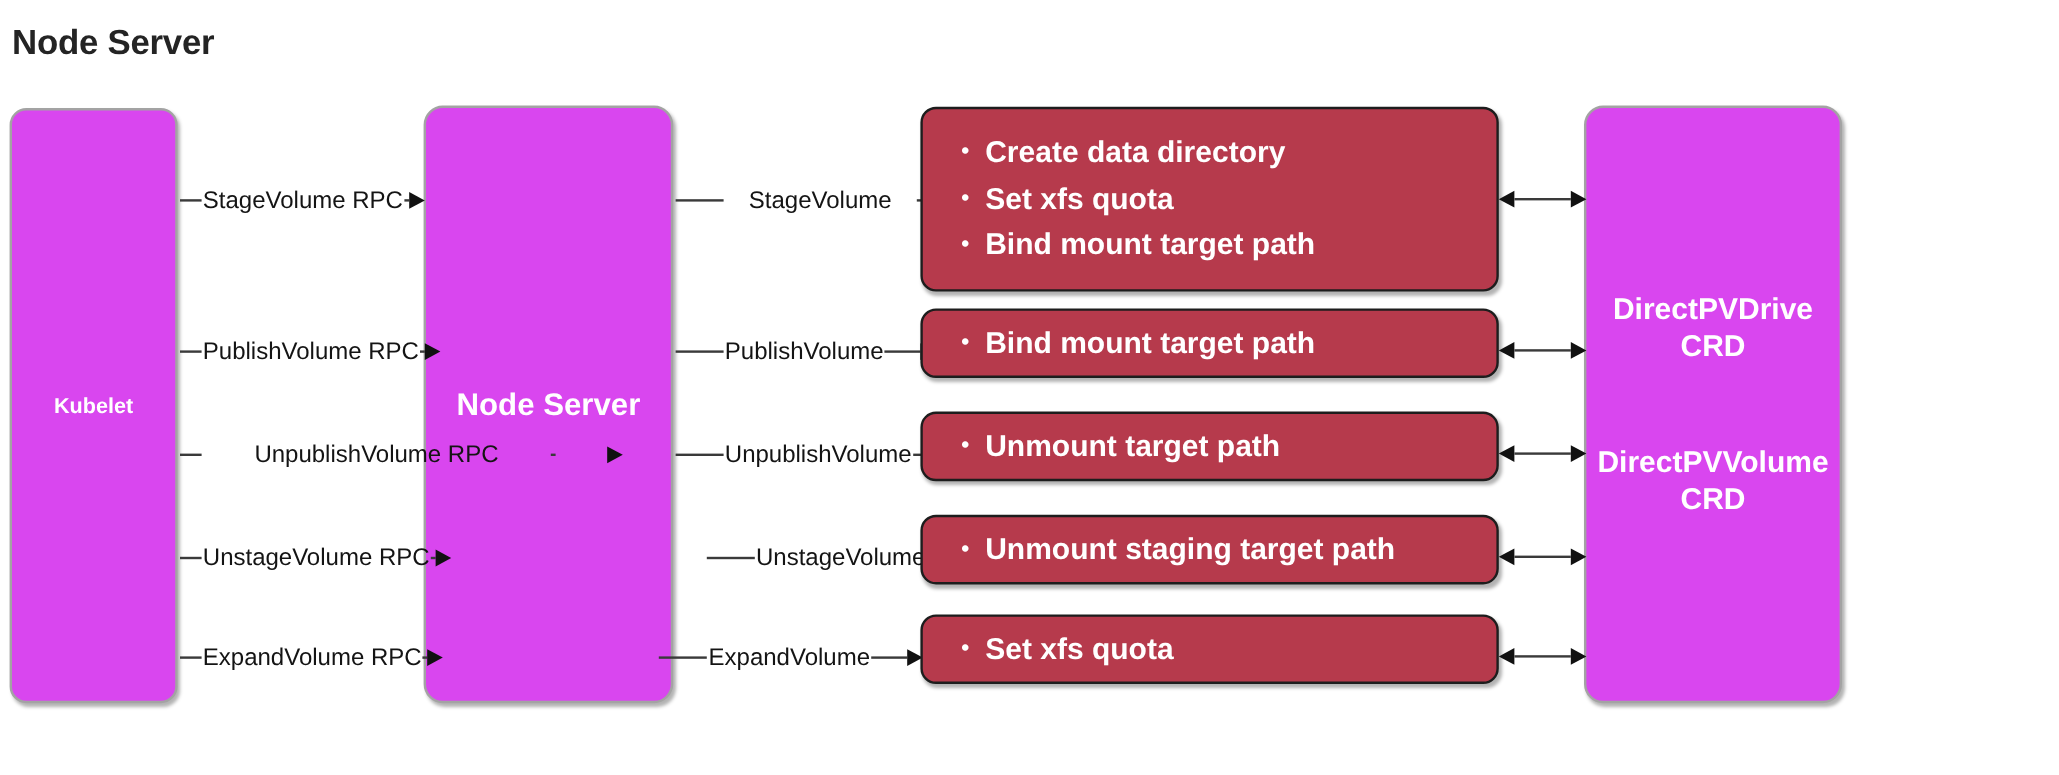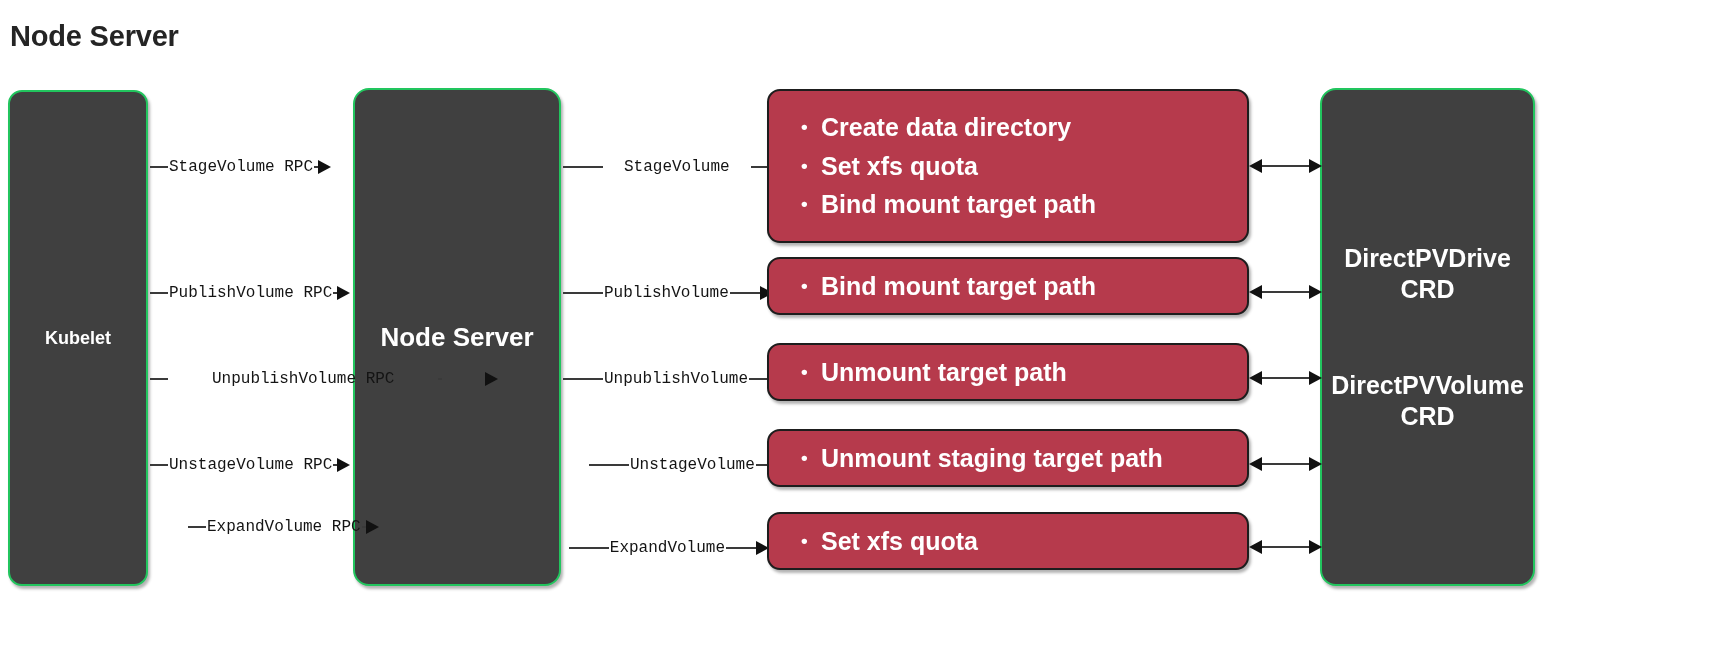--- a/index.html
+++ b/index.html
@@ -30,22 +30,22 @@
     position: absolute;
     left: 0;
     top: 76px;
     width: 1716px;
     height: 510px;
   }
 
   
   .rbox {
     position: absolute;
-    background: #404040;
-    border: 2px solid #22c55e;
+    background: #d946ef;
+    border: 2px solid #a3a3a3;
     box-sizing: border-box;
     color: #ffffff;
     display: flex;
     align-items: center;
     justify-content: center;
     text-align: center;
     font-family: "Liberation Sans", sans-serif;
     font-weight: bold;
     box-shadow: 2px 3px 3px rgba(0,0,0,0.30);
   }
@@ -120,22 +120,22 @@
     height: 24px;
     display: flex;
     align-items: center;
   }
   .conn .line {
     height: 2px;
     background: #3a3a3a;
     flex: 0 0 auto;
   }
   .conn .conn-label {
-    font-family: Liberation Mono, monospace;
-    font-size: 16px;
+    font-family: Liberation Sans, sans-serif;
+    font-size: 20px;
     color: #141414;
     white-space: nowrap;
     padding: 0 1px;
   }
   .arrow-head {
     width: 0;
     height: 0;
     border-top: 7px solid transparent;
     border-bottom: 7px solid transparent;
     border-left: 13px solid #111111;
@@ -290,21 +290,21 @@
       <span class="action-bullet">•</span>
       <span>Unmount staging target path</span>
     </div>
   </div>
   <div class="conn-right" style="top:378px;">
     <div class="arrow-head-left"></div>
     <div class="line"></div>
     <div class="arrow-head"></div>
   </div>
 
-  <div class="conn conn-left" style="top:439px;padding-left:38px;">
+  <div class="conn conn-left" style="top:460px;">
     <div class="line"></div>
     <div class="conn-label">ExpandVolume RPC</div>
     <div class="line line2"></div>
     <div class="arrow-head"></div>
   </div>
   <div class="conn conn-mid" style="top:460px;justify-content:flex-end;">
     <div class="line"></div>
     <div class="conn-label">ExpandVolume</div>
     <div class="line line2"></div>
     <div class="arrow-head"></div>

